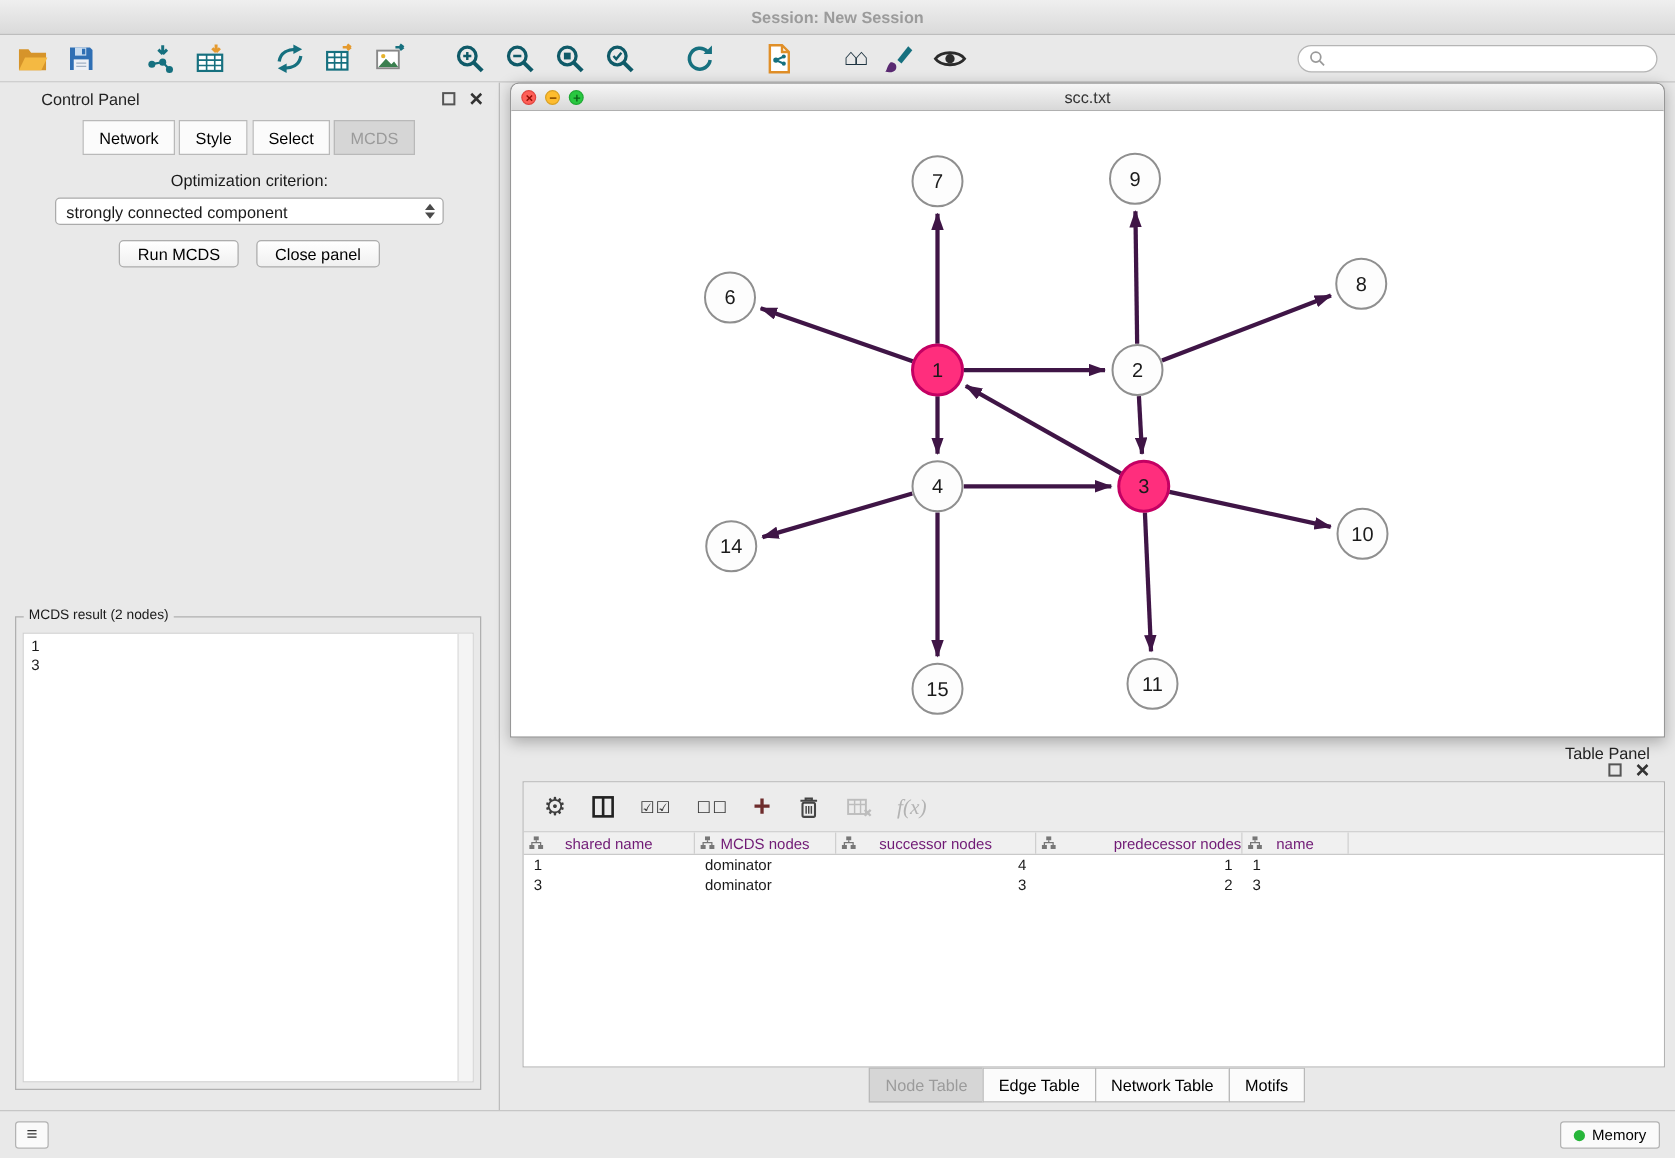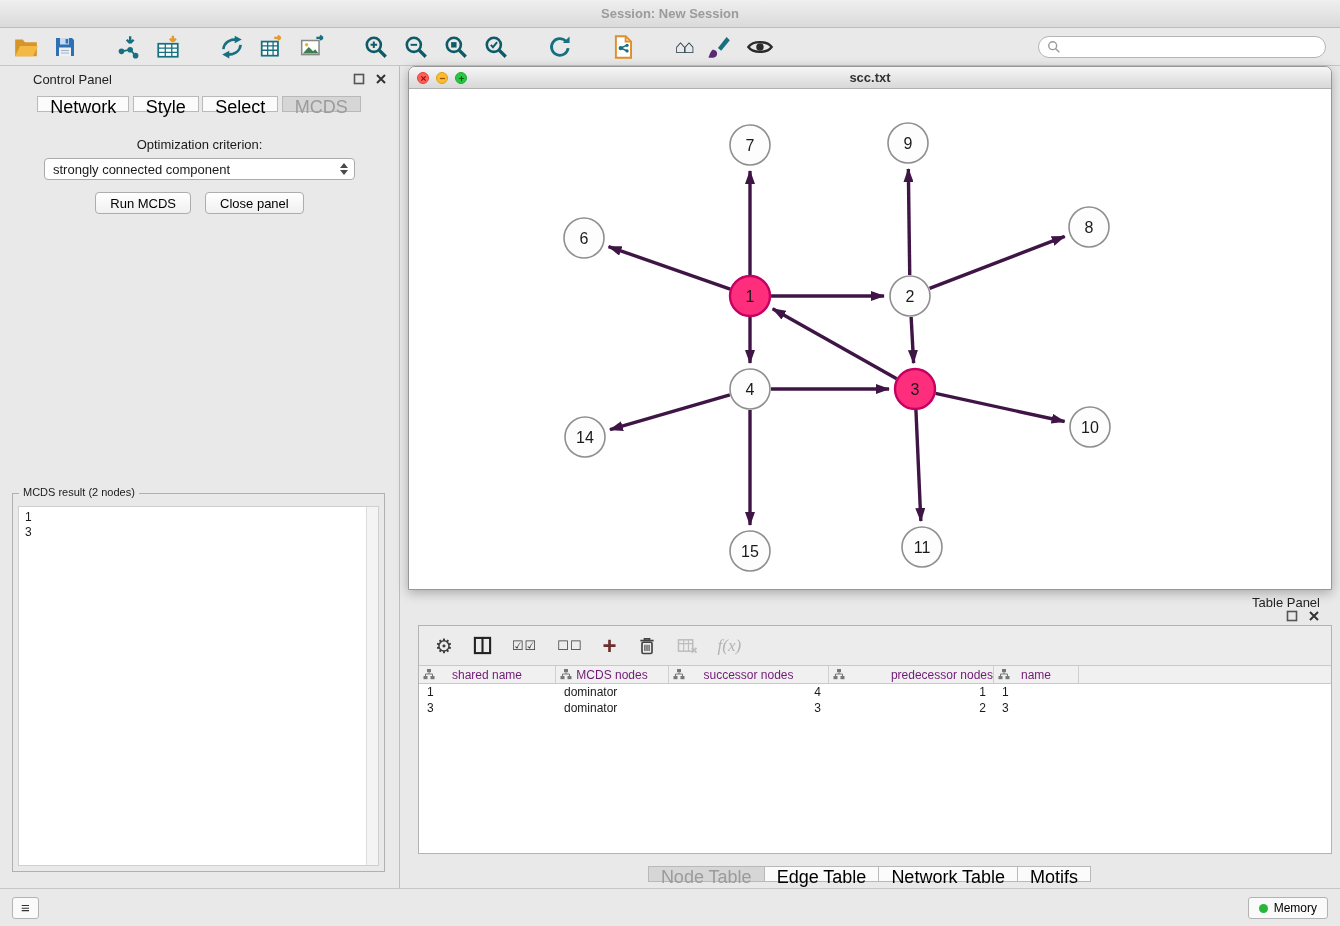--- a/index.html
+++ b/index.html
@@ -25,21 +25,21 @@
 
   
   .control-panel { position:absolute; top:66px; left:0; width:400px; height:822px;
     background:#e9e9e9; border-right:1px solid #bdbdbd; }
   .cp-header { position:absolute; top:0; left:0; right:0; height:26px;
     display:flex; align-items:center; padding:0 12px;margin-left:21px; }
   .panel-title { font-size:13px; color:#222; }
   .win-ctrls { margin-left:auto; display:flex; gap:10px; align-items:center; }
   .ctl-btn { background:none; border:none; padding:0; display:flex; align-items:center; cursor:default; }
   .cp-tabs { position:absolute; top:30px; left:0; right:0; text-align:center; }
-  .cp-tab, .tp-tab { height:16px; font-size:18px; padding:0 12px; border:1px solid #b9b9b9;
+  .cp-tab, .tp-tab { height:28px; font-size:13px; padding:0 12px; border:1px solid #b9b9b9;
     background:#fbfbfb; margin-left:-1px; cursor:default; font-family:inherit; }
   .cp-tab.active, .tp-tab.active { background:#d6d6d6; color:#9b9b9b; }
   .cp-optlabel { position:absolute; top:71px; left:0; right:0; text-align:center; font-size:13px; }
   .cp-dropdown { position:absolute; top:92px; left:44px; width:311px; height:22px;
     background:#fff; border:1px solid #ababab; border-radius:4px;
     display:flex; align-items:center; padding:0 24px 0 8px; font-size:13px; }
   .dd-stepper { position:absolute; right:6px; top:4px; display:flex; flex-direction:column; gap:2px; align-items:center; }
   .tri-up { width:0; height:0; border-left:4px solid transparent; border-right:4px solid transparent; border-bottom:5px solid #4a4a4a; }
   .tri-down { width:0; height:0; border-left:4px solid transparent; border-right:4px solid transparent; border-top:5px solid #4a4a4a; }
   .cp-buttons { position:absolute; top:126px; left:0; right:0; display:flex; justify-content:center; gap:14px; }
@@ -51,21 +51,21 @@
     border:1px solid #cfcfcf; font-size:12px; padding:3px 6px; line-height:15px; }
   .result-scrollbar { position:absolute; right:6px; top:13px; bottom:6px; width:12px;
     background:#f4f4f4; border-left:1px solid #ddd; }
 
   
   .network-window { position:absolute; left:408px; top:66px; width:924px; height:524px;
     border:1px solid #979797; border-radius:7px 7px 0 0; background:#fff;
     box-shadow:0 3px 12px rgba(0,0,0,0.28); }
   .mac-titlebar { position:relative; height:22px; background:linear-gradient(#f6f6f6,#d8d8d8);
     border-bottom:1px solid #b0b0b0; border-radius:6px 6px 0 0;
-    display:flex; align-items:center; justify-content:center; font-size:13px; font-weight:bold; color:#333; }
+    display:flex; align-items:center; justify-content:center; font-size:13px; font-weight:normal; color:#333; }
   .lights { position:absolute; left:8px; top:5px; display:flex; gap:7px; }
   .light { width:12px; height:12px; border-radius:50%; display:flex; align-items:center; justify-content:center; cursor:default; }
   .light.red { background:#ff5f57; border:1px solid #e0443e; }
   .light.yellow { background:#febc2e; border:1px solid #d9a022; }
   .light.green { background:#28c840; border:1px solid #1ea833; }
   .net-canvas { position:absolute; top:22px; left:0; right:0; bottom:0; background:#fff; overflow:hidden; }
 
   
   .table-panel { position:absolute; left:408px; top:595px; width:924px; height:293px; }
   .tp-header { height:26px; display:flex; align-items:flex-end; padding:0 12px;flex-direction:column; }

